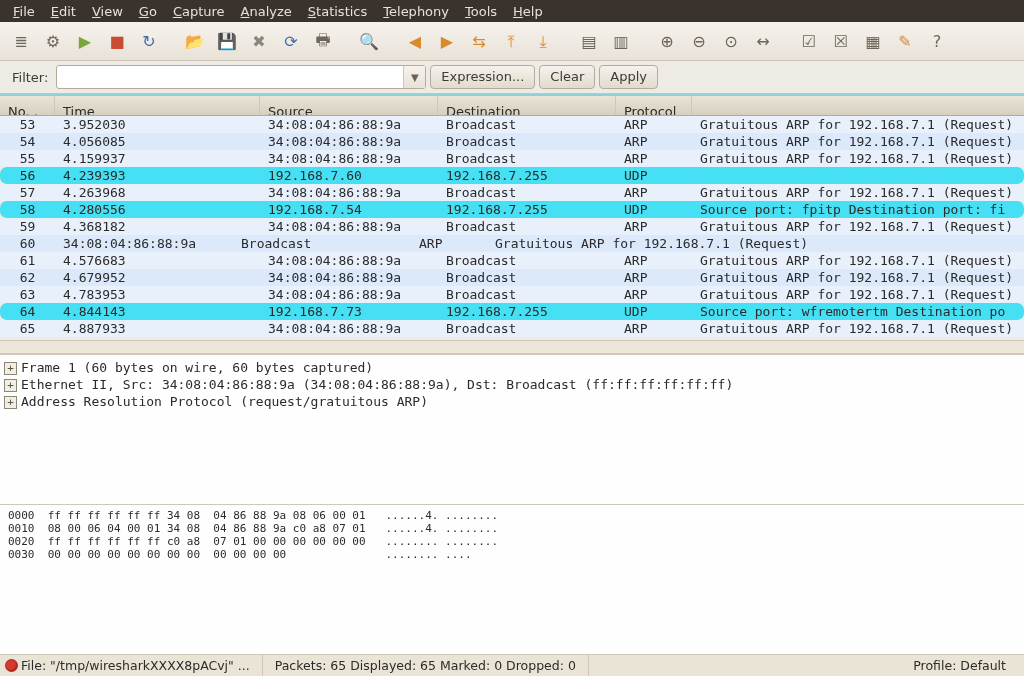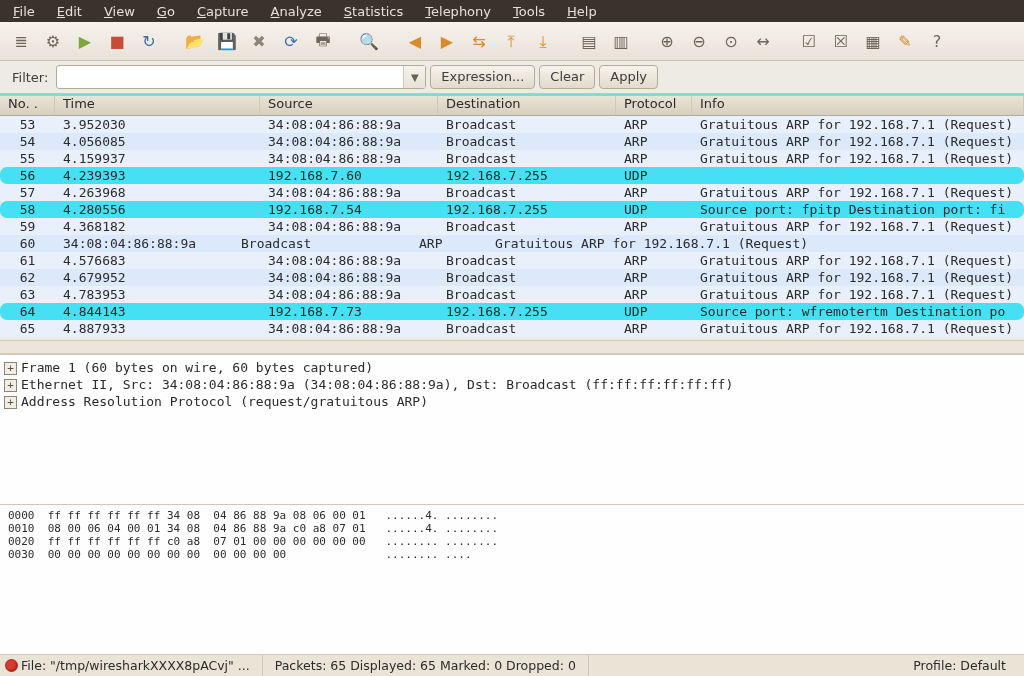--- a/index.html
+++ b/index.html
@@ -13,21 +13,21 @@
     display:flex; flex-direction:column;
     overflow:hidden;
   }
   
   .menubar {
     background:#3a322c;
     color:#e7e0d8;
     height:22px;
     display:flex; align-items:center;
     padding:0 6px;
-    gap:8px;
+    gap:2px;
     font-size:13px;
   }
   .menubar span { padding:2px 7px; cursor:default; }
   .menubar u { text-decoration: underline; }
   
   .toolbar {
     background: linear-gradient(#f6f2ec,#e8e2d8);
     border-bottom:1px solid #c9c2b5;
     padding:6px 8px;
     display:flex; align-items:center; gap:6px;
@@ -94,21 +94,21 @@
   .pl-header {
     display:flex;
     background: linear-gradient(#eae4d7,#d7cfbe);
     border-bottom:1px solid #b3ac9c;
     font-size:13px;
     color:#2b2b2b;
     height:20px;
   }
   .pl-header div {
     border-right:1px solid #cfc8b8;
-    padding:0 8px;
+    padding:8px 8px;
     overflow:hidden; white-space:nowrap; text-overflow:ellipsis;
   }
   .col-no    { width:55px;  text-align:center; padding-right:6px;}
   .pl-header .col-no{ text-align:left; }
   .col-time  { width:205px; }
   .col-src   { width:178px; }
   .col-dst   { width:178px; }
   .col-proto { width:76px; }
   .col-info  { flex:1; }
   .pl-body { height:224px; overflow:hidden; font-family:"DejaVu Sans Mono","Liberation Mono",monospace; font-size:13px; }
@@ -235,21 +235,20 @@
   <div class="btn">Apply</div>
 </div>
 
 <div class="packet-list">
   <div class="pl-header">
     <div class="col-no">No. .</div>
     <div class="col-time">Time</div>
     <div class="col-src">Source</div>
     <div class="col-dst">Destination</div>
     <div class="col-proto">Protocol</div>
-    <div class="col-info">Info</div>
   </div>
   <div class="pl-body" id="pl-body">
       <div class="row shade-a">
         <div class="col-no">53</div>
         <div class="col-time">3.952030</div>
         <div class="col-src">34:08:04:86:88:9a</div>
         <div class="col-dst">Broadcast</div>
         <div class="col-proto">ARP</div>
         <div class="col-info">Gratuitous ARP for 192.168.7.1 (Request)</div>
       </div>

